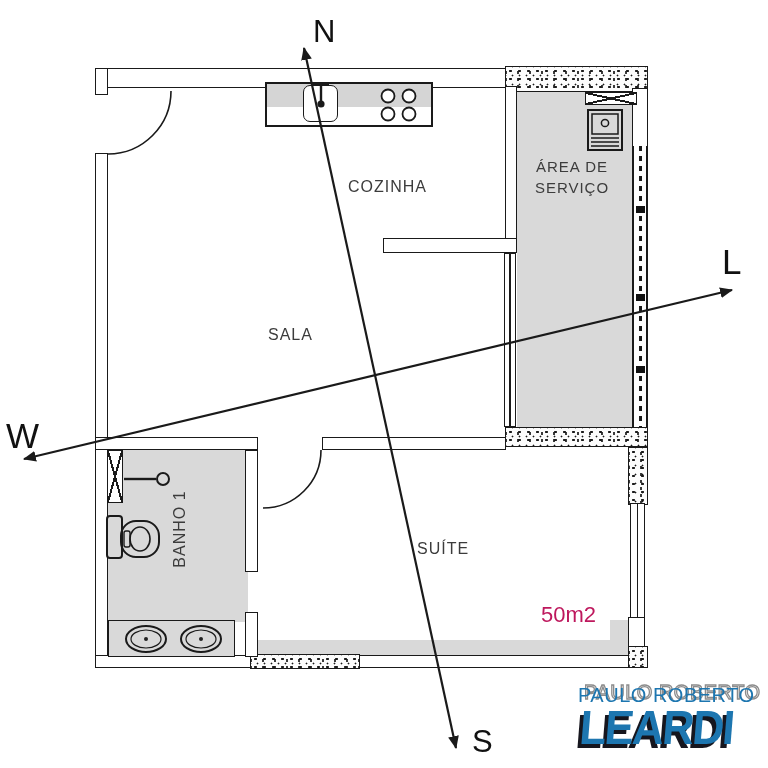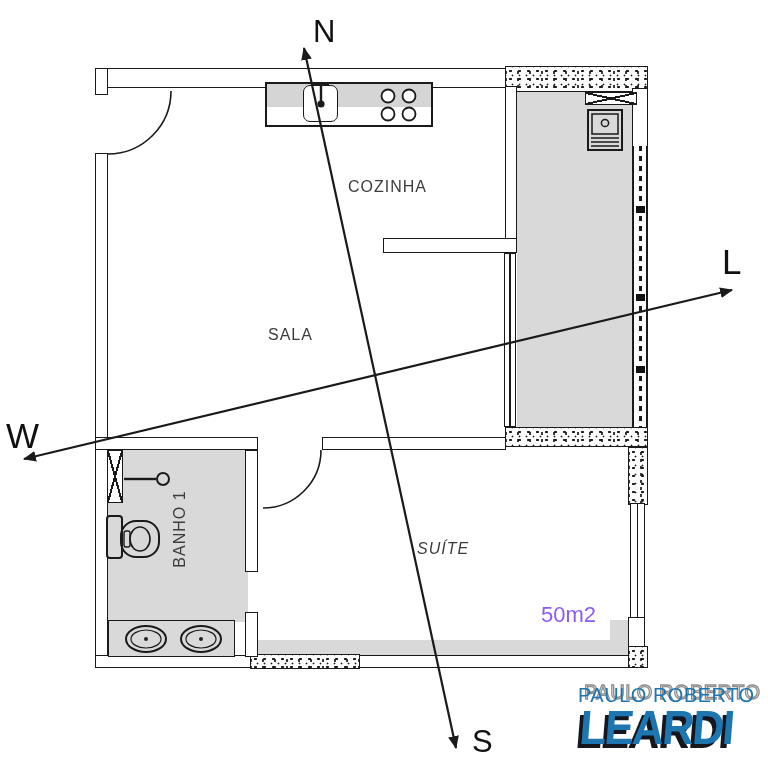--- a/index.html
+++ b/index.html
@@ -131,23 +131,27 @@
     </g>
 
     <g>
       <line class="lw" stroke-width="2.2" x1="456" y1="748" x2="304" y2="48" marker-start="url(#ah)" marker-end="url(#ah)"></line>
       <line class="lw" stroke-width="2.2" x1="24" y1="459" x2="732" y2="290" marker-start="url(#ah)" marker-end="url(#ah)"></line>
     </g>
   </svg>
 
   <div class="label" style="left:348px;top:178px;">COZINHA</div>
   <div class="label" style="left:268px;top:326px;">SALA</div>
+  <div class="label center" style="left:522px;top:156px;width:100px;font-size:15px;line-height:21px;">
+    <div>ÁREA DE</div>
+    <div>SERVIÇO</div>
+  </div>
   <div class="label center" style="left:135px;top:520px;width:90px;transform:rotate(-90deg);">BANHO 1</div>
-  <div class="label" style="left:417px;top:540px;font-style:italic;">SUÍTE</div>
-  <div class="label" style="left:541px;top:602px;font-size:22px;color:#8b5cf6;letter-spacing:0;">50m2</div>
+  <div class="label" style="left:417px;top:540px;">SUÍTE</div>
+  <div class="label" style="left:541px;top:602px;font-size:22px;color:#be185d;letter-spacing:0;">50m2</div>
 
   <div class="compassletter" style="left:313px;top:14px;">N</div>
   <div class="compassletter" style="left:472px;top:724px;">S</div>
   <div class="compassletter" style="left:6px;top:416px;font-size:35px;">W</div>
   <div class="compassletter" style="left:722px;top:242px;font-size:35px;">L</div>
 
   <div class="logo">
     <div class="logo-top">
       <span class="ghost">PAULO ROBERTO</span>
       <span class="main">PAULO ROBERTO</span>

